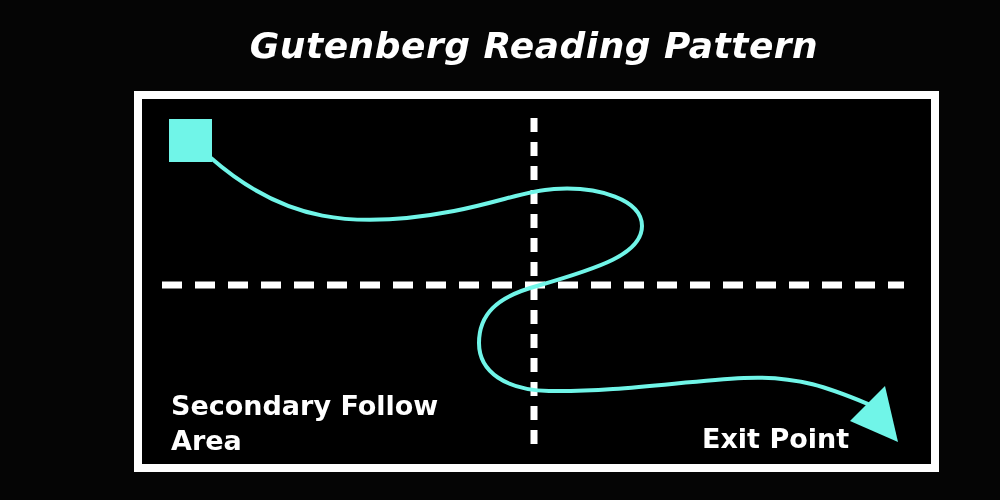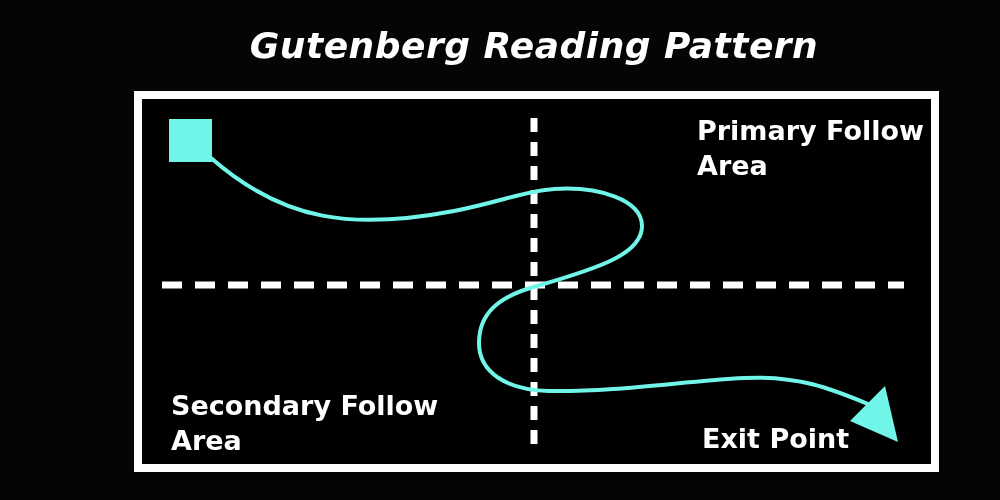--- a/index.html
+++ b/index.html
@@ -72,19 +72,18 @@
              C 445 372, 472 390, 515 391
              C 585 392, 650 381, 710 378
              C 765 375, 800 390, 834 404"></path>
 
     <rect x="135" y="119" width="43" height="43" class="accent-fill"></rect>
 
     <polygon points="851,386 816,421 864,442" class="accent-fill"></polygon>
   </svg>
 
 
-  <div class="label" style="left:663px; top:113px; width:230px;">Primary Follow Area</div>
 
   <div class="label" style="left:668px; top:421px;">Exit Point</div>
 
   <div class="label" style="left:137px; top:388px; width:285px;">Secondary Follow Area</div>
 
 </div>
 
 </body></html>

